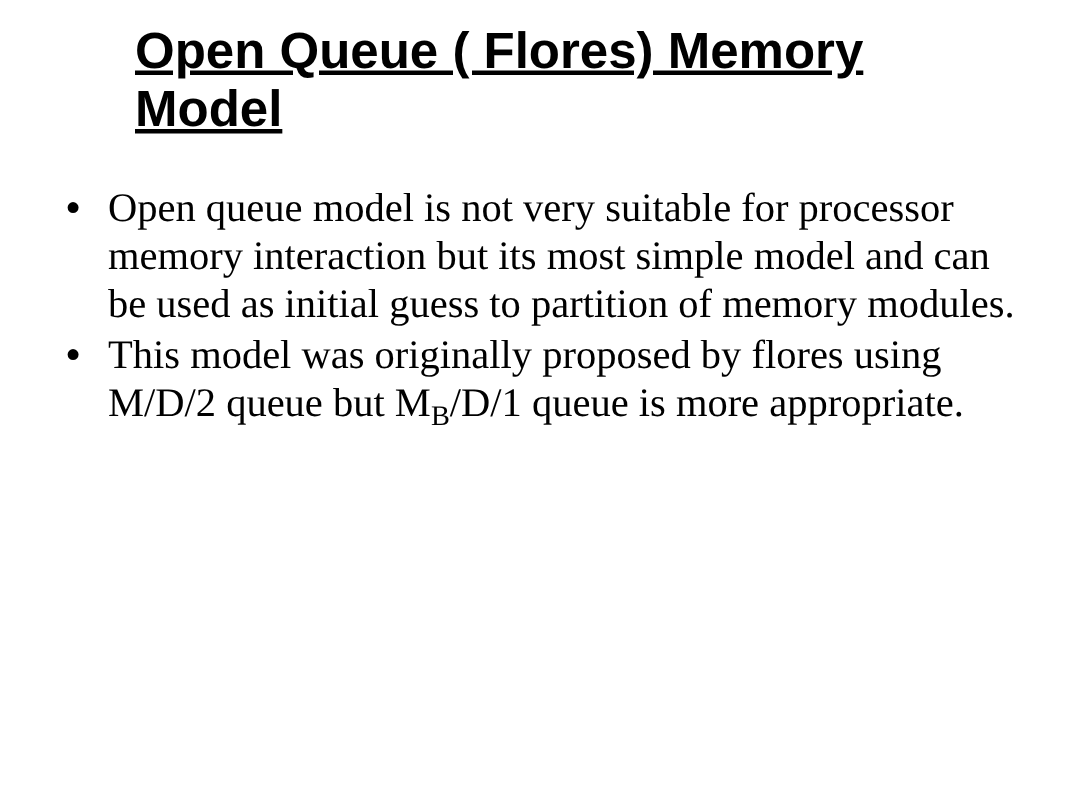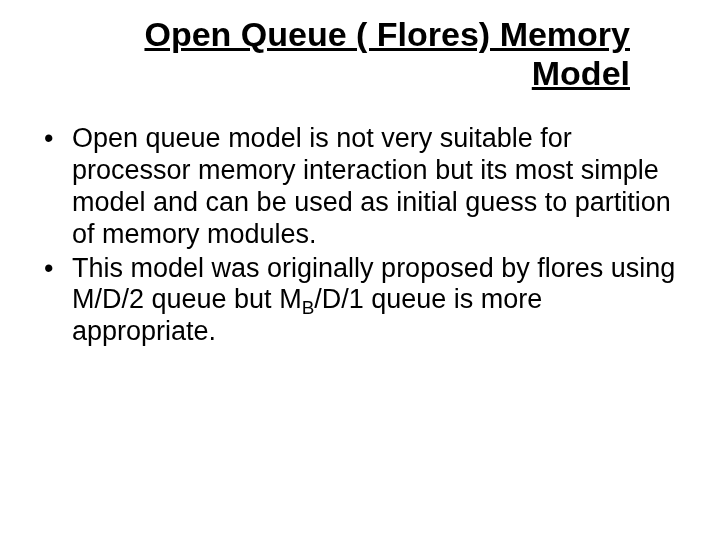--- a/index.html
+++ b/index.html
@@ -13,41 +13,42 @@
   }
   .slide {
     box-sizing: border-box;
     width: 720px;
     height: 540px;
     padding: 10px 30px 0 30px;
   }
   .title {
     font-size: 34px;
     font-weight: bold;
-    text-align: right;
+    text-align: left;
     text-decoration: underline;
     line-height: 1.15;
     margin: 5px 60px 30px 60px;
   }
   .bullets {
     font-size: 27px;
     line-height: 1.18;
     padding-left: 14px;
   }
   .bullet {
     display: flex;
     margin-bottom: 2px;
   }
   .marker {
     width: 28px;
     flex: 0 0 28px;
     text-align: left;
   }
   .bullet-text {
     flex: 1;
+    font-family: Liberation Serif, serif;
   }
   .sub {
     font-size: 0.7em;
     vertical-align: sub;
     line-height: 0;
   }
 </style>
 </head>
 <body>
 

